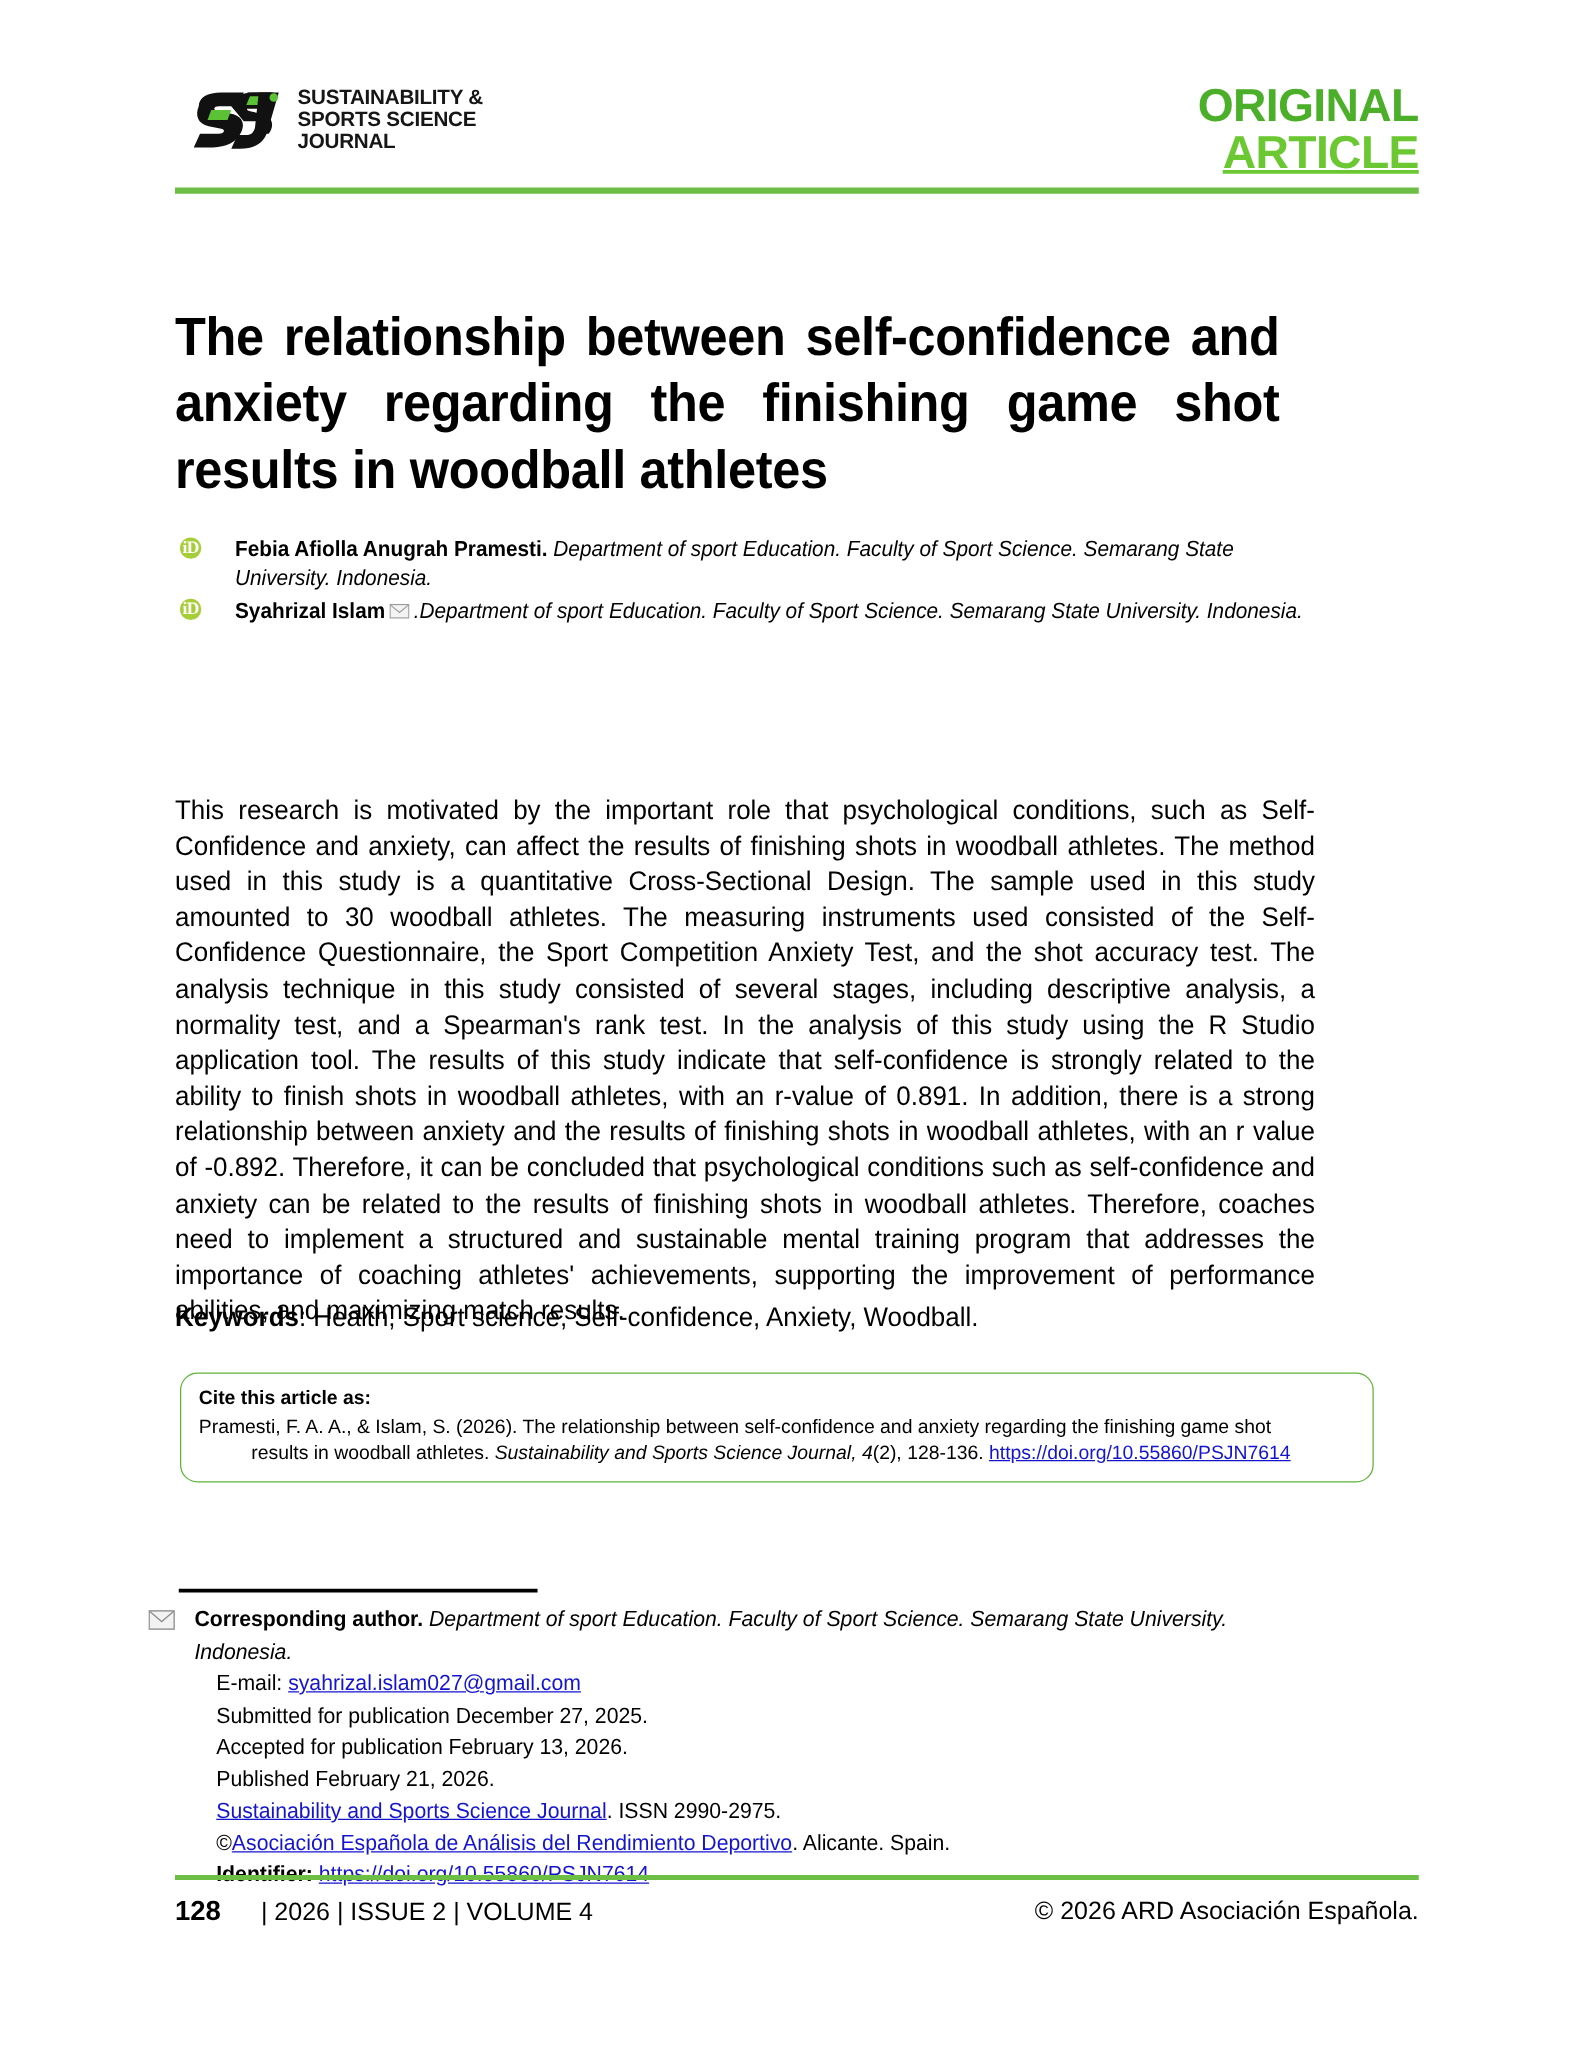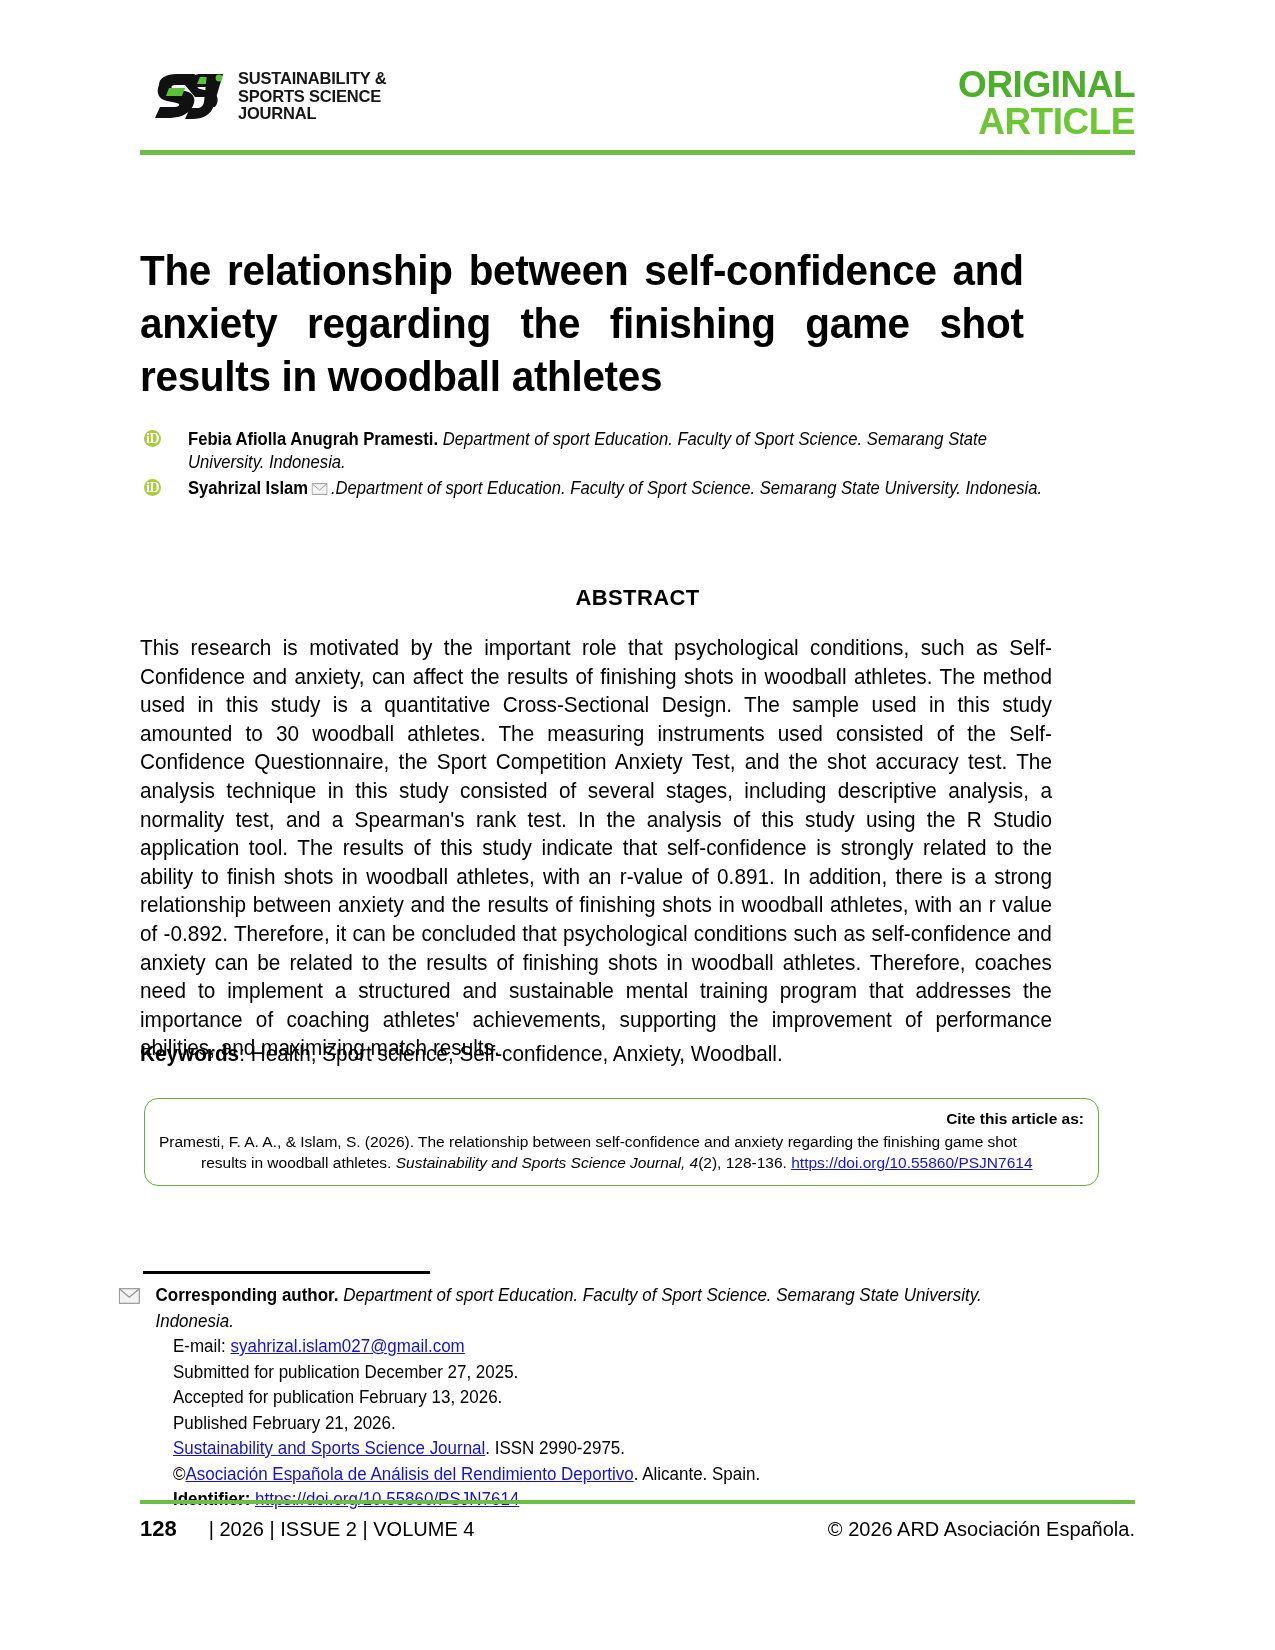--- a/index.html
+++ b/index.html
@@ -61,21 +61,21 @@
     right: 0;
     top: 4px;
     text-align: right;
     font-family: "Liberation Sans", sans-serif;
     font-weight: bold;
     font-size: 37px;
     line-height: 37px;
     letter-spacing: -0.5px;
   }
   .orig-article .l1 { color: #4caf2a; display:block;margin-left:24px; }
-  .orig-article .l2 { color: #6cc832; display:block; }
+  .orig-article .l2 { color: #6cc832; display:block;text-decoration:underline; }
 
   .rule-top {
     position: absolute;
     left: 140px;
     top: 150px;
     width: 995px;
     height: 5px;
     background: #6cbe45;
   }
 
@@ -193,21 +193,20 @@
     border: 1.6px solid #5fb338;
     border-radius: 14px;
     background: #ffffff;
     font-family: "Liberation Sans Narrow", "Liberation Sans", sans-serif;
   }
   .cite-title {
     font-size: 15.5px;
     font-weight: bold;
     line-height: 20px;
     margin-bottom: 2px;
-    text-align: right;
   }
   .cite-text {
     font-size: 15.5px;
     line-height: 21px;
     text-indent: 0;
     padding-left: 0;
   }
   .cite-text .indent2 { display:block; padding-left: 42px; }
   .cite-text i { font-style: italic; }
   a.link {
@@ -332,21 +331,20 @@
       <div class="author-line">
         <span class="author-name">Syahrizal Islam</span><span class="env-inline"><svg width="17" height="12" viewBox="0 0 17 12" xmlns="http://www.w3.org/2000/svg">
               <rect x="0.6" y="0.6" width="15.8" height="10.8" fill="#f4f4f4" stroke="#9a9a9a" stroke-width="1"></rect>
               <path d="M0.8 0.9 L8.5 7 L16.2 0.9" fill="none" stroke="#9a9a9a" stroke-width="1"></path>
             </svg></span><span class="author-aff">.Department of sport Education. Faculty of Sport Science. Semarang State University. Indonesia.</span>
       </div>
     </div>
 
   </div>
 
-  <div class="abstract-head">ABSTRACT</div>
   <div class="abstract-body">This research is motivated by the important role that psychological conditions, such as Self-Confidence and anxiety, can affect the results of finishing shots in woodball athletes. The method used in this study is a quantitative Cross-Sectional Design. The sample used in this study amounted to 30 woodball athletes. The measuring instruments used consisted of the Self-Confidence Questionnaire, the Sport Competition Anxiety Test, and the shot accuracy test. The analysis technique in this study consisted of several stages, including descriptive analysis, a normality test, and a Spearman's rank test. In the analysis of this study using the R Studio application tool. The results of this study indicate that self-confidence is strongly related to the ability to finish shots in woodball athletes, with an r-value of 0.891. In addition, there is a strong relationship between anxiety and the results of finishing shots in woodball athletes, with an r value of -0.892. Therefore, it can be concluded that psychological conditions such as self-confidence and anxiety can be related to the results of finishing shots in woodball athletes. Therefore, coaches need to implement a structured and sustainable mental training program that addresses the importance of coaching athletes' achievements, supporting the improvement of performance abilities, and maximizing match results.</div>
   <div class="keywords">
     <b>Keywords</b><span>: Health, Sport science, Self-confidence, Anxiety, Woodball.</span>
   </div>
 
   <div class="cite-box">
     <div class="cite-title">Cite this article as:</div>
     <div class="cite-text">
       <span>Pramesti, F. A. A., &amp; Islam, S. (2026). The relationship between self-confidence and anxiety regarding the finishing game shot</span>
       <span class="indent2"><span>results in woodball athletes. </span><i>Sustainability and Sports Science Journal, 4</i><span>(2), 128-136. </span><a class="link" href="#">https://doi.org/10.55860/PSJN7614</a></span>

